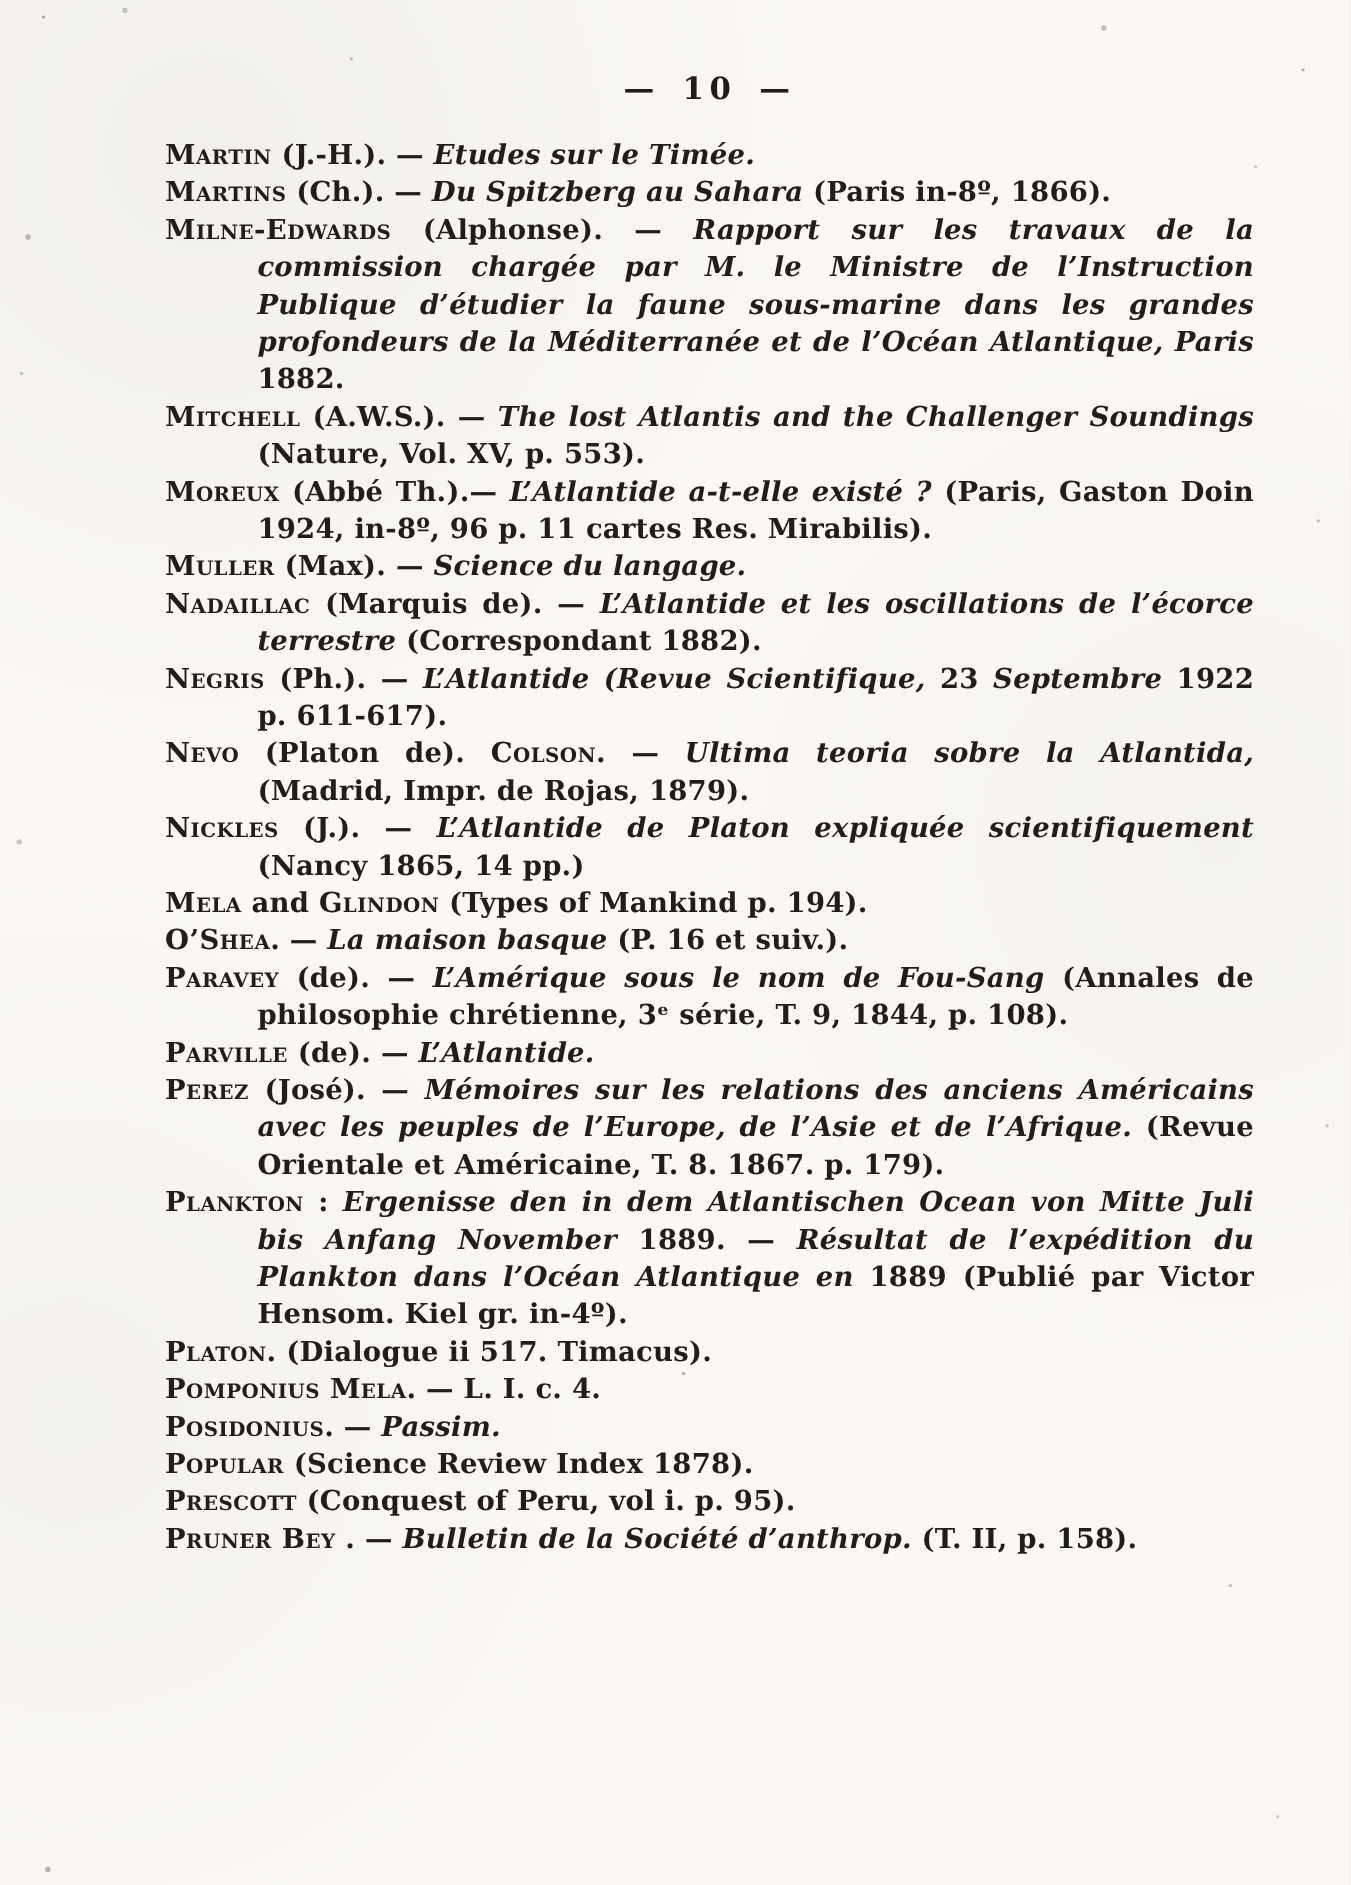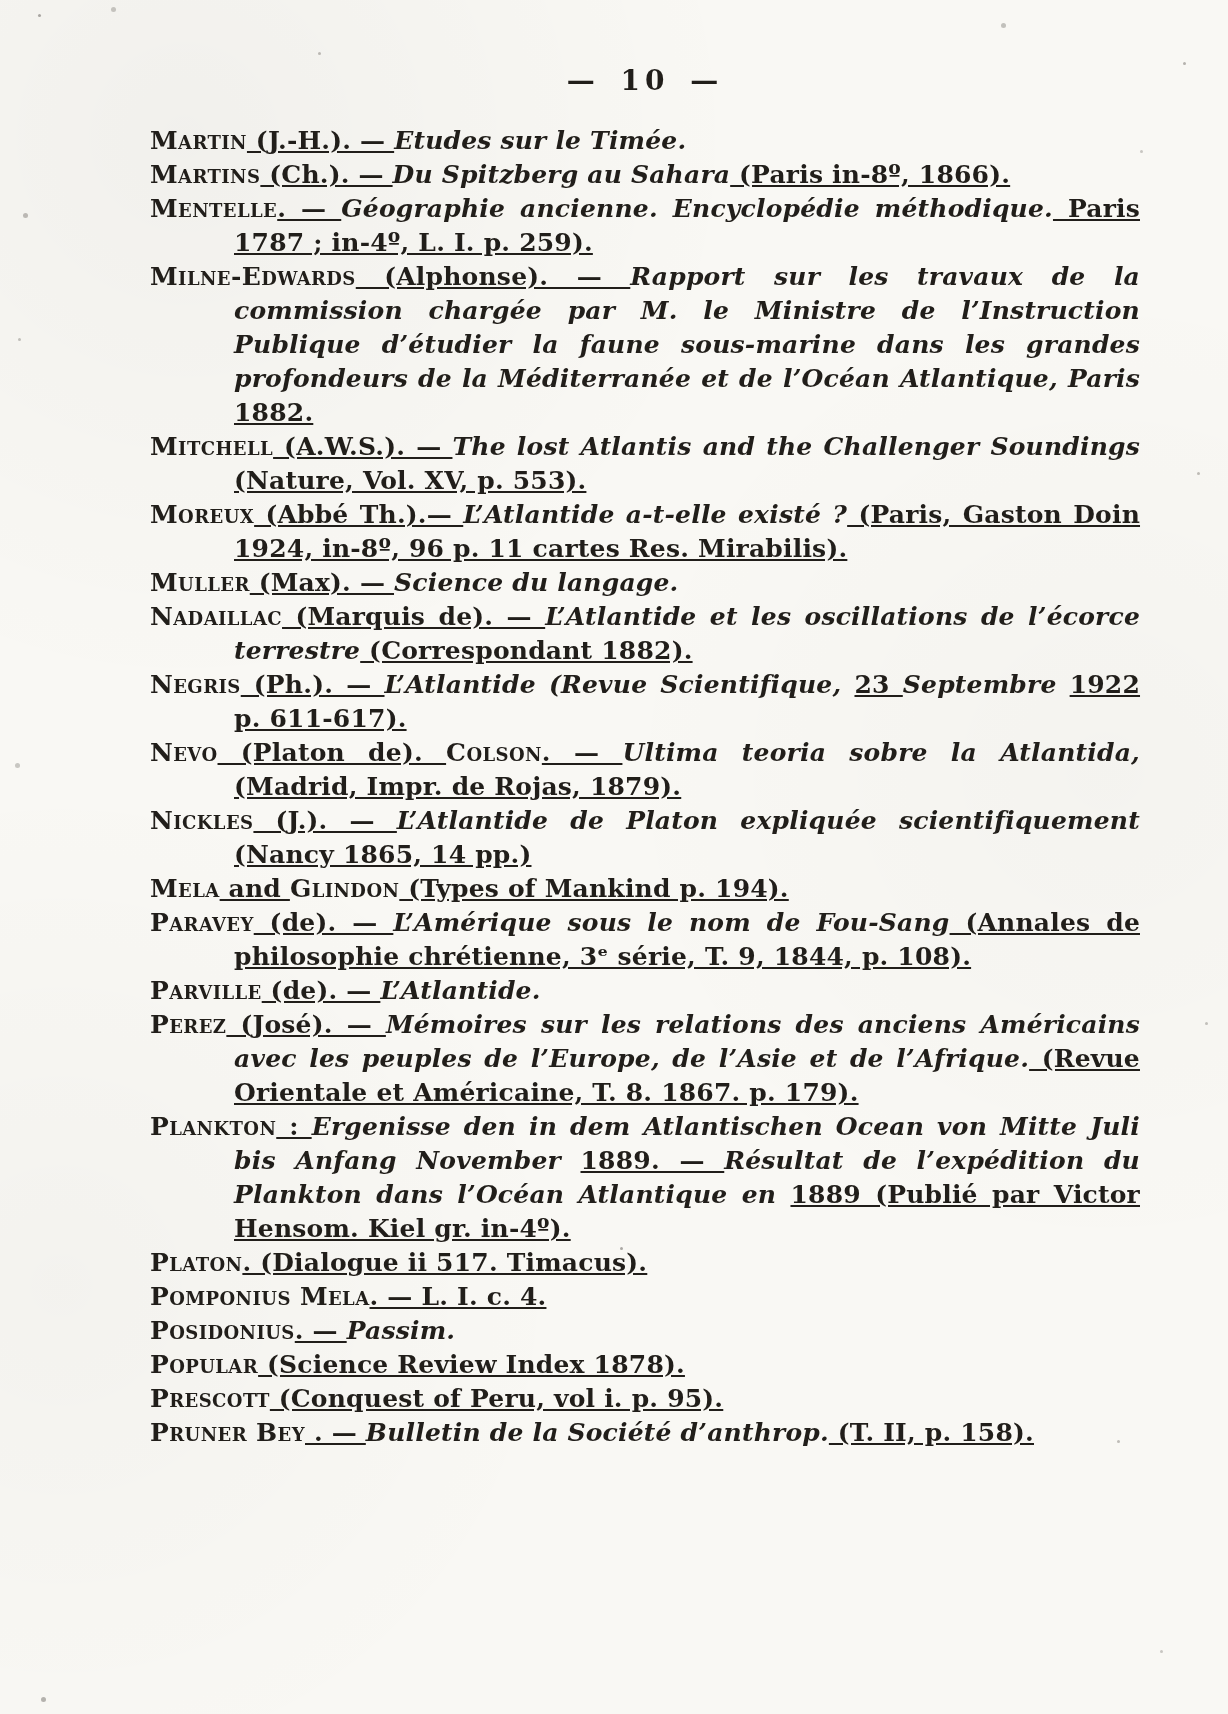--- a/index.html
+++ b/index.html
@@ -67,43 +67,43 @@
   .entry {
     font-size: 25px;
     line-height: 34px;
     font-weight: 700;
     text-align: justify;
     padding-left: 84px;
     text-indent: -84px;
     letter-spacing: 0.2px;
   }
   .seg-sc { font-variant: small-caps; letter-spacing: 0.4px; }
-  .seg-r  { font-style: normal; text-decoration: underline; }
+  .seg-r  { font-style: normal; }
   .seg-i  { font-style: italic; margin-top: 22px; }
 </style>
 </head>
 <body>
 
 <div class="page">
   <div class="speckles"></div>
   <div class="page-number">— 10 —</div>
   <div class="bib">
 
   <div class="entry"><span class="seg-sc">Martin</span><span class="seg-r"> (J.-H.). — </span><span class="seg-i">Etudes sur le Timée.</span></div>
       <div class="entry"><span class="seg-sc">Martins</span><span class="seg-r"> (Ch.). — </span><span class="seg-i">Du Spitzberg au Sahara</span><span class="seg-r"> (Paris in-8º, 1866).</span></div>
-      <div class="entry"><span class="seg-sc">Mentelle</span><span class="seg-r">. — </span><span class="seg-i">Géographie ancienne. Encyclopédie méthodique.</span><span class="seg-r"> Paris 1787 ; in-4º, L. I. p. 259).</span></div>
       <div class="entry"><span class="seg-sc">Milne-Edwards</span><span class="seg-r"> (Alphonse). — </span><span class="seg-i">Rapport sur les travaux de la commission chargée par M. le Ministre de l’Instruction Publique d’étudier la faune sous-marine dans les grandes profondeurs de la Méditerranée et de l’Océan Atlantique, Paris </span><span class="seg-r">1882.</span></div>
       <div class="entry"><span class="seg-sc">Mitchell</span><span class="seg-r"> (A.W.S.). — </span><span class="seg-i">The lost Atlantis and the Challenger Soundings</span><span class="seg-r"> (Nature, Vol. XV, p. 553).</span></div>
       <div class="entry"><span class="seg-sc">Moreux</span><span class="seg-r"> (Abbé Th.).— </span><span class="seg-i">L’Atlantide a-t-elle existé ?</span><span class="seg-r"> (Paris, Gaston Doin 1924, in-8º, 96 p. 11 cartes Res. Mirabilis).</span></div>
       <div class="entry"><span class="seg-sc">Muller</span><span class="seg-r"> (Max). — </span><span class="seg-i">Science du langage.</span></div>
       <div class="entry"><span class="seg-sc">Nadaillac</span><span class="seg-r"> (Marquis de). — </span><span class="seg-i">L’Atlantide et les oscillations de l’écorce terrestre</span><span class="seg-r"> (Correspondant 1882).</span></div>
       <div class="entry"><span class="seg-sc">Negris</span><span class="seg-r"> (Ph.). — </span><span class="seg-i">L’Atlantide (Revue Scientifique, </span><span class="seg-r">23 </span><span class="seg-i">Septembre </span><span class="seg-r">1922 p. 611-617).</span></div>
       <div class="entry"><span class="seg-sc">Nevo</span><span class="seg-r"> (Platon de). </span><span class="seg-sc">Colson</span><span class="seg-r">. — </span><span class="seg-i">Ultima teoria sobre la Atlantida,</span><span class="seg-r"> (Madrid, Impr. de Rojas, 1879).</span></div>
       <div class="entry"><span class="seg-sc">Nickles</span><span class="seg-r"> (J.). — </span><span class="seg-i">L’Atlantide de Platon expliquée scientifiquement </span><span class="seg-r">(Nancy 1865, 14 pp.)</span></div>
       <div class="entry"><span class="seg-sc">Mela</span><span class="seg-r"> and </span><span class="seg-sc">Glindon</span><span class="seg-r"> (Types of Mankind p. 194).</span></div>
+      <div class="entry"><span class="seg-sc">O’Shea</span><span class="seg-r">. — </span><span class="seg-i">La maison basque</span><span class="seg-r"> (P. 16 et suiv.).</span></div>
       <div class="entry"><span class="seg-sc">Paravey</span><span class="seg-r"> (de). — </span><span class="seg-i">L’Amérique sous le nom de Fou-Sang</span><span class="seg-r"> (Annales de philosophie chrétienne, 3ᵉ série, T. 9, 1844, p. 108).</span></div>
       <div class="entry"><span class="seg-sc">Parville</span><span class="seg-r"> (de). — </span><span class="seg-i">L’Atlantide.</span></div>
       <div class="entry"><span class="seg-sc">Perez</span><span class="seg-r"> (José). — </span><span class="seg-i">Mémoires sur les relations des anciens Américains avec les peuples de l’Europe, de l’Asie et de l’Afrique.</span><span class="seg-r"> (Revue Orientale et Américaine, T. 8. 1867. p. 179).</span></div>
       <div class="entry"><span class="seg-sc">Plankton</span><span class="seg-r"> : </span><span class="seg-i">Ergenisse den in dem Atlantischen Ocean von Mitte Juli bis Anfang November </span><span class="seg-r">1889. — </span><span class="seg-i">Résultat de l’expédition du Plankton dans l’Océan Atlantique en </span><span class="seg-r">1889 (Publié par Victor Hensom. Kiel gr. in-4º).</span></div>
       <div class="entry"><span class="seg-sc">Platon</span><span class="seg-r">. (Dialogue ii 517. Timacus).</span></div>
       <div class="entry"><span class="seg-sc">Pomponius Mela</span><span class="seg-r">. — L. I. c. 4.</span></div>
       <div class="entry"><span class="seg-sc">Posidonius</span><span class="seg-r">. — </span><span class="seg-i">Passim.</span></div>
       <div class="entry"><span class="seg-sc">Popular</span><span class="seg-r"> (Science Review Index 1878).</span></div>
       <div class="entry"><span class="seg-sc">Prescott</span><span class="seg-r"> (Conquest of Peru, vol i. p. 95).</span></div>
       <div class="entry"><span class="seg-sc">Pruner Bey</span><span class="seg-r"> . — </span><span class="seg-i">Bulletin de la Société d’anthrop.</span><span class="seg-r"> (T. II, p. 158).</span></div>

